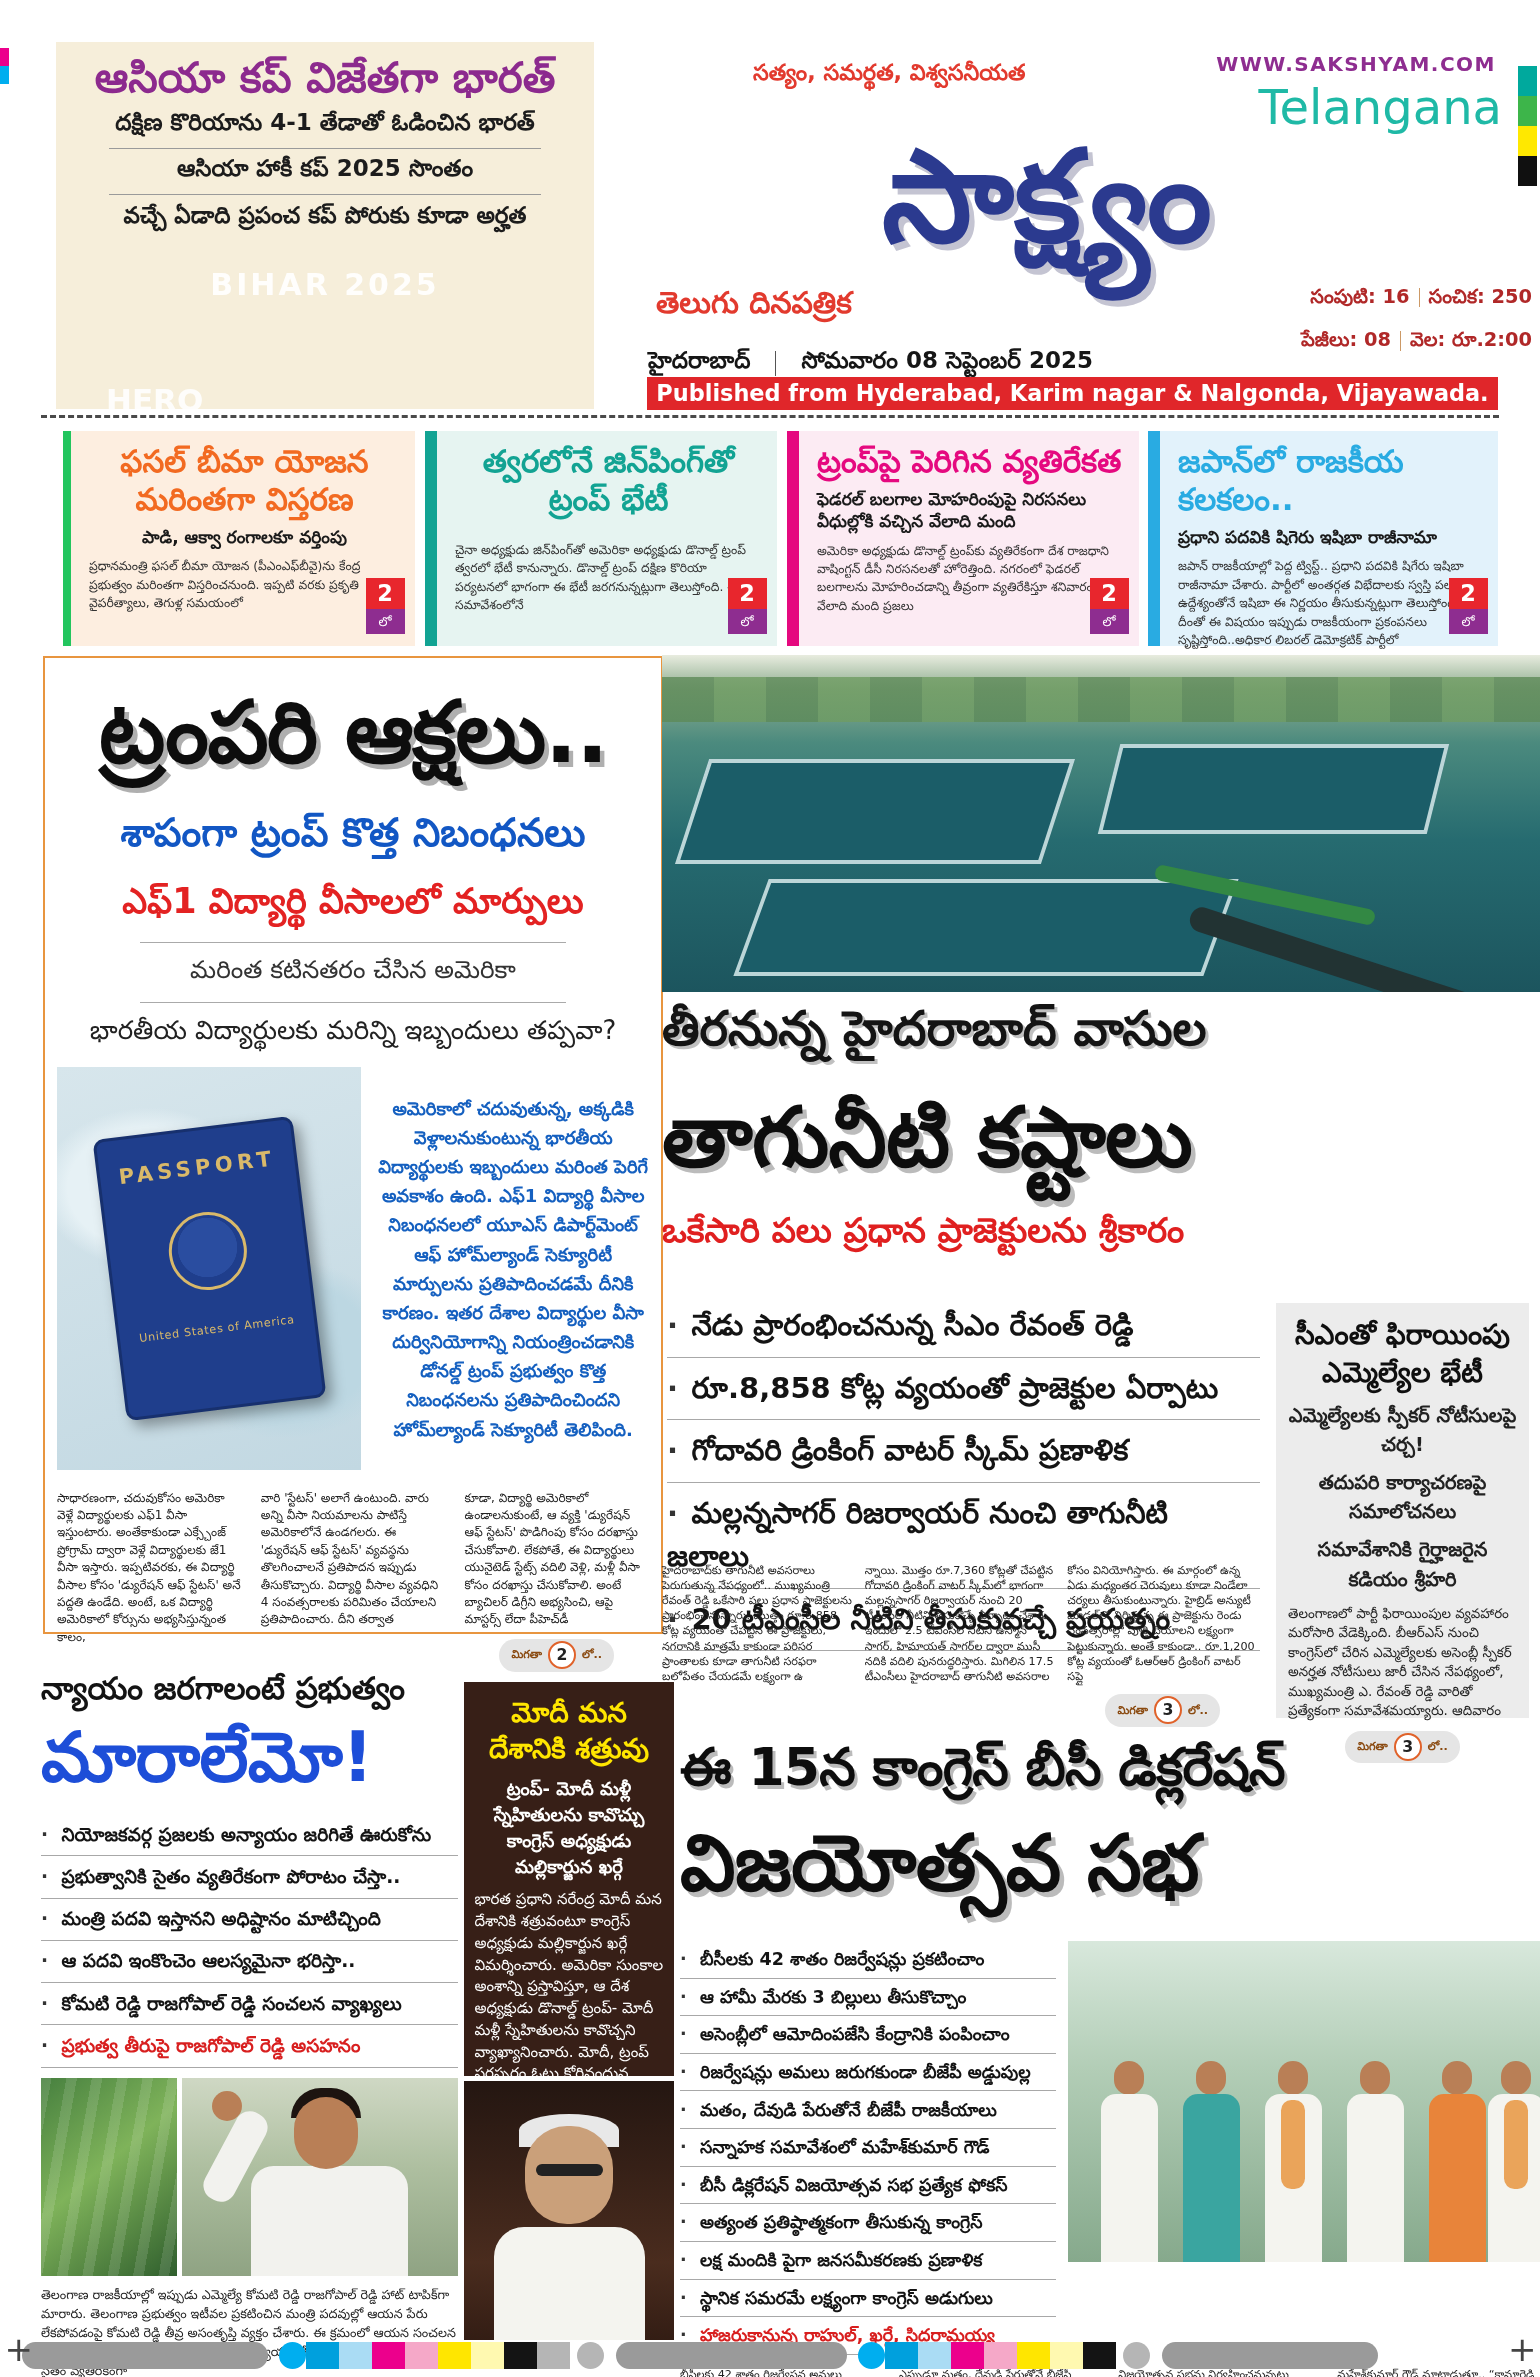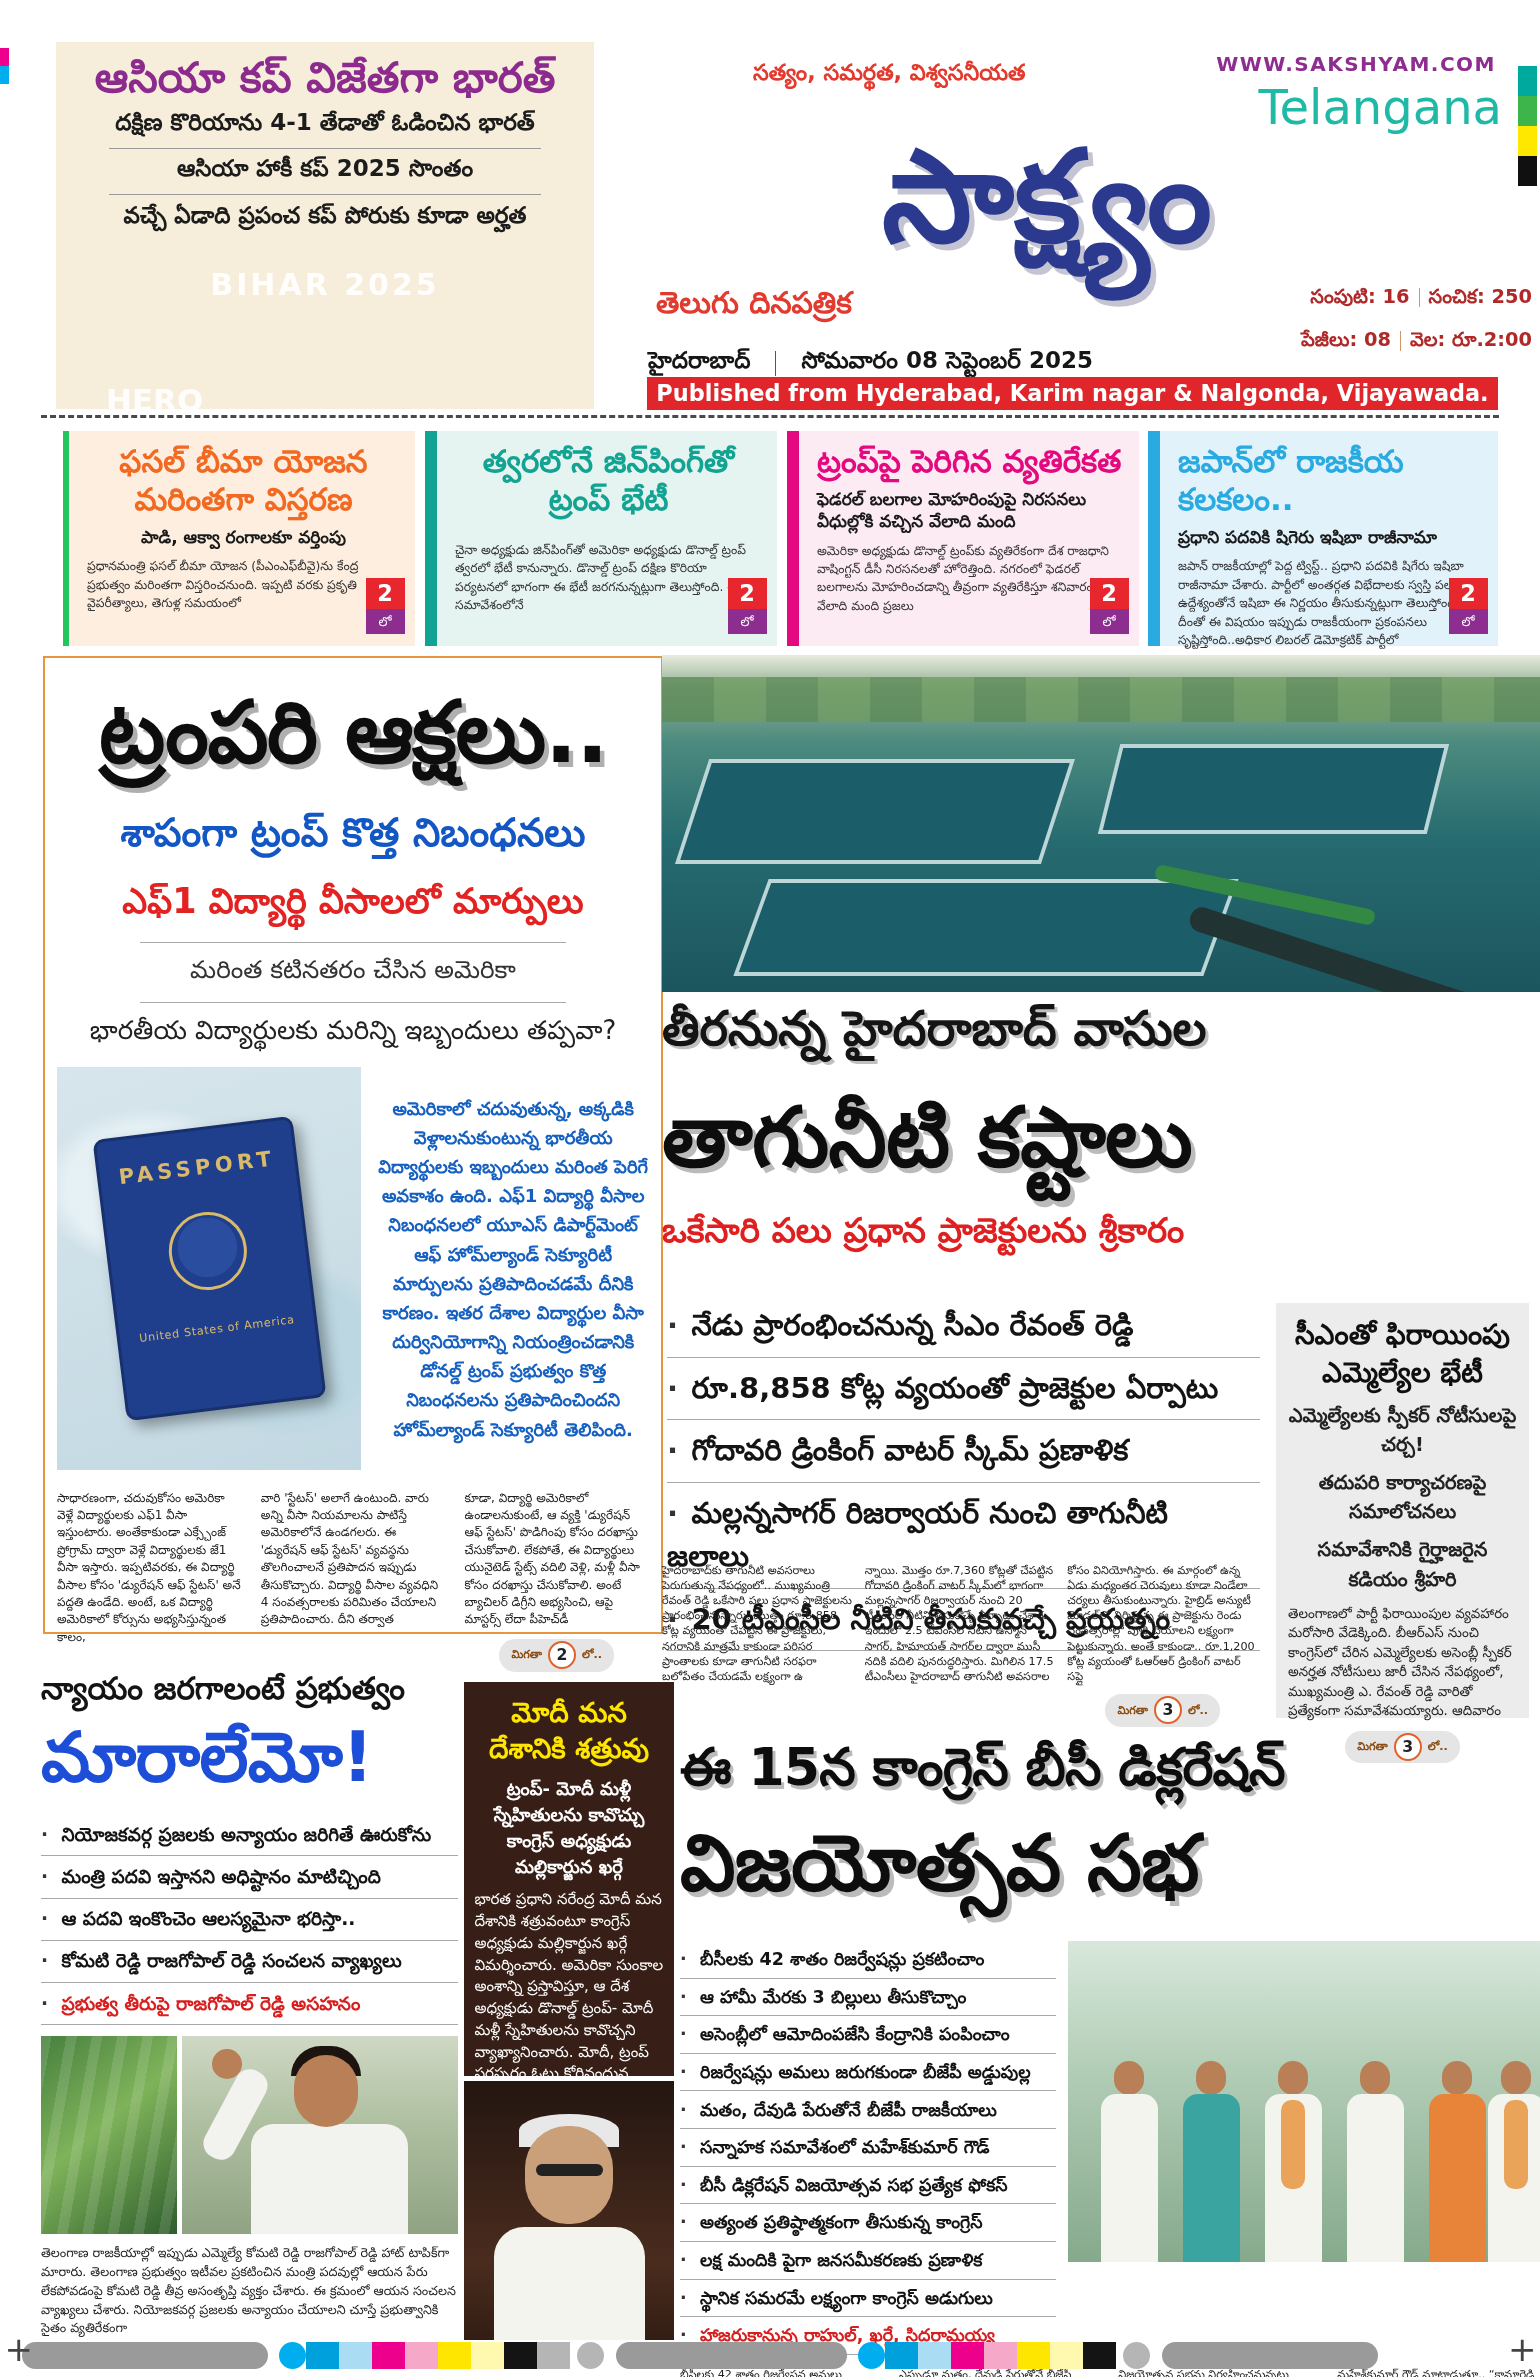--- a/index.html
+++ b/index.html
@@ -40,21 +40,21 @@
   .mini-strip{position:absolute;left:1518px;top:66px;width:19.4px;}
   .mini-strip div{width:19.4px;height:30px;}
   .edge-marks{position:absolute;left:0;top:48px;width:9px;}
   .edge-marks div{width:9px;height:18px;}
 
   .dashed-sep{position:absolute;left:41px;top:415px;width:1458px;border-top:3px dashed #4a4a4a;}
 
   
   .teaser{position:absolute;top:431px;height:215px;width:352px;box-sizing:border-box;
     padding:12px 15px 10.4px 18px;}
-  .t1{left:63px;background:#fdeee0;border-left:6px solid #22c55e;}
+  .t1{left:63px;background:#fdeee0;border-left:8px solid #22c55e;}
   .t2{left:425px;background:#e6f4f1;border-left:12px solid #12a393;}
   .t3{left:787px;background:#fcebf3;border-left:12px solid #e5097f;}
   .t4{left:1148px;width:350px;background:#e2f2fb;border-left:12px solid #29abe2;}
   .t-head{font-size:31px;font-weight:bold;text-align:center;line-height:1.22;}
   .t1 .t-head{color:#f26a21;}
   .t2 .t-head{color:#12a393;}
   .t3 .t-head{color:#e5097f;text-align:left;}
   .t4 .t-head{color:#29abe2;text-align:left;}
   .t-sub{font-size:17px;font-weight:bold;color:#1a1a1a;line-height:1.3;margin-top:7.5px;}
   .t1 .t-sub{text-align:center;}
@@ -355,20 +355,21 @@
         <span>లో..</span>
       </span>
     </div>
   </div>
 
   <div class="justice">
     <div class="j-kicker">న్యాయం జరగాలంటే ప్రభుత్వం</div>
     <div class="j-head">మారాలేమో!</div>
     <div>
       <div class="brow">నియోజకవర్గ ప్రజలకు అన్యాయం జరిగితే ఊరుకోను</div>
+      <div class="brow">ప్రభుత్వానికి సైతం వ్యతిరేకంగా పోరాటం చేస్తా..</div>
       <div class="brow">మంత్రి పదవి ఇస్తానని అధిష్టానం మాటిచ్చింది</div>
       <div class="brow">ఆ పదవి ఇంకొంచెం ఆలస్యమైనా భరిస్తా..</div>
       <div class="brow">కోమటి రెడ్డి రాజగోపాల్ రెడ్డి సంచలన వ్యాఖ్యలు</div>
       <div class="brow red">ప్రభుత్వ తీరుపై రాజగోపాల్ రెడ్డి అసహనం</div>
     </div>
     <div class="j-photos">
       <div class="ph-plants"></div>
       <div class="ph-man">
         <div class="pm-arm"></div>
         <div class="pm-hand"></div>

